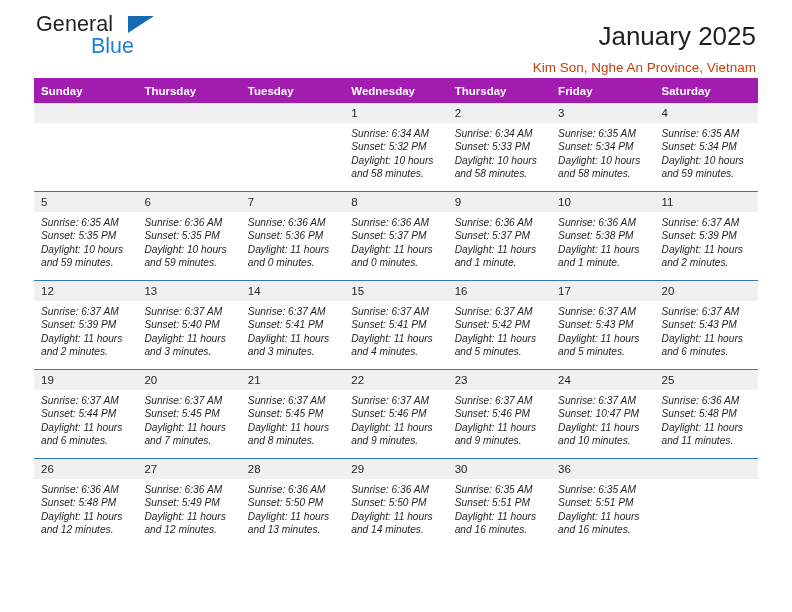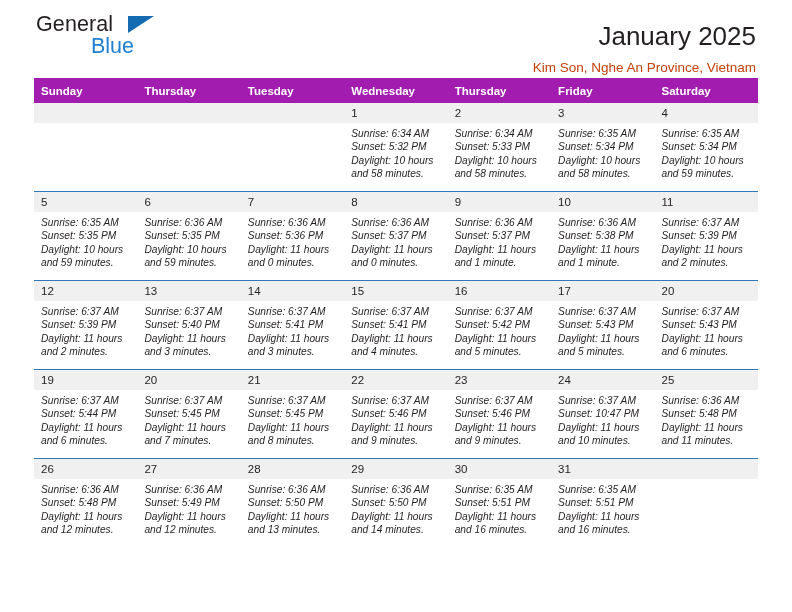--- a/index.html
+++ b/index.html
@@ -461,21 +461,21 @@
           <td>
             <div class="daynum">30</div>
             <div class="cellbody">
               <div>Sunrise: 6:35 AM</div>
               <div>Sunset: 5:51 PM</div>
               <div>Daylight: 11 hours</div>
               <div>and 16 minutes.</div>
             </div>
           </td>
           <td>
-            <div class="daynum">31</div>
+            <div class="daynum">36</div>
             <div class="cellbody">
               <div>Sunrise: 6:35 AM</div>
               <div>Sunset: 5:51 PM</div>
               <div>Daylight: 11 hours</div>
               <div>and 16 minutes.</div>
             </div>
           </td>
           <td class="blank">
             <div class="daynum empty"></div>
             <div class="cellbody">

